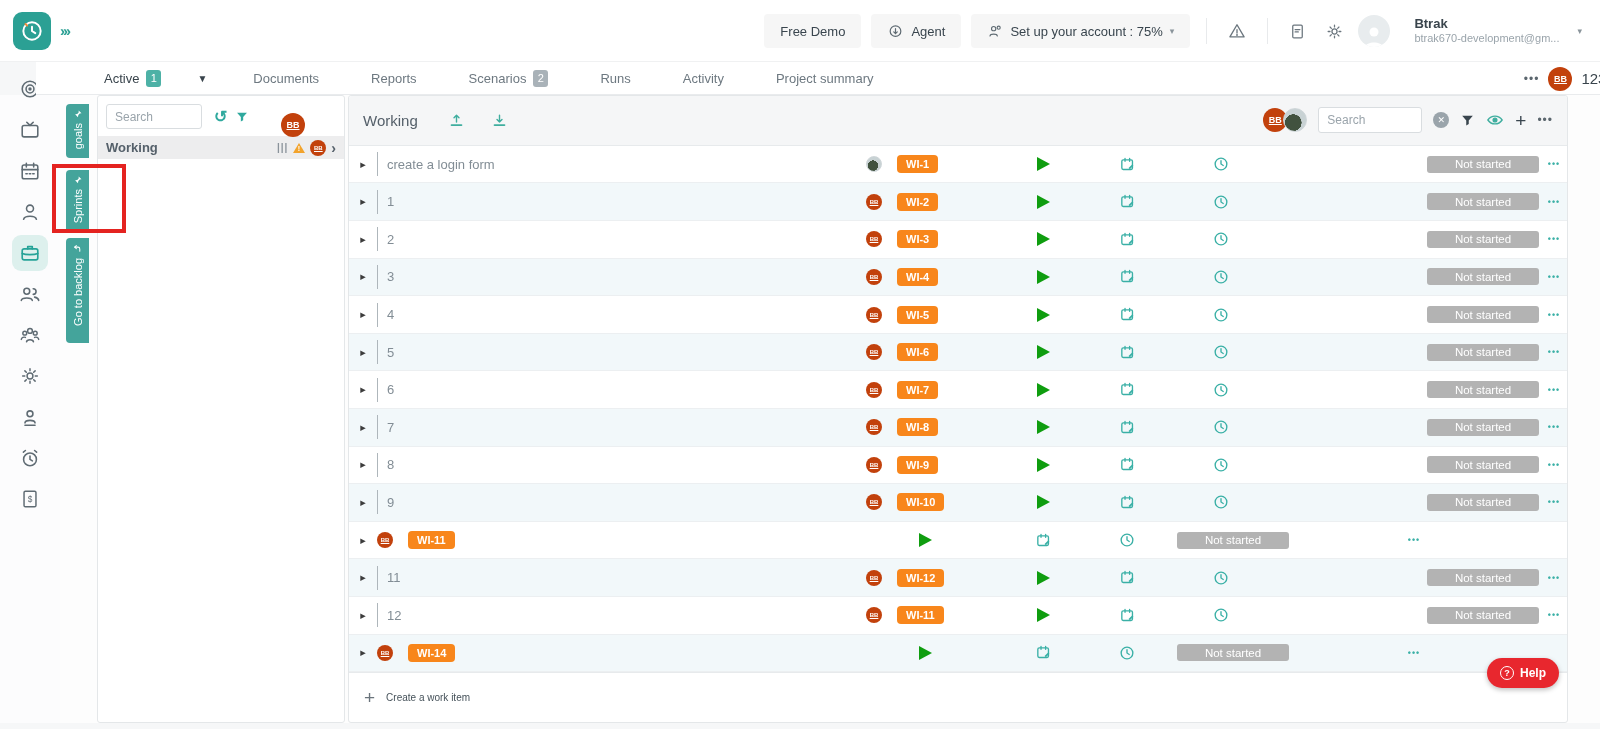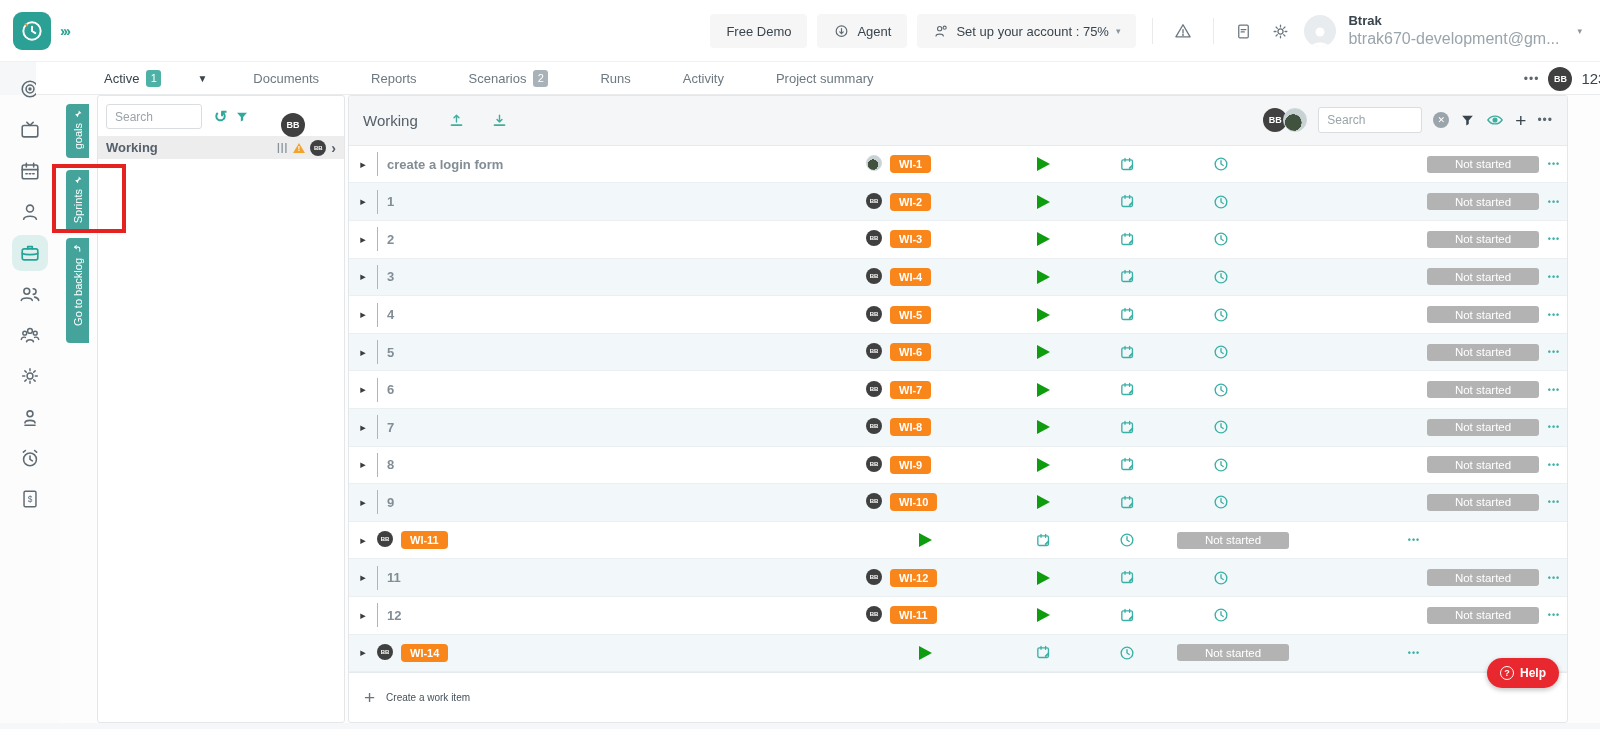--- a/index.html
+++ b/index.html
@@ -16,39 +16,39 @@
   .chevrons { position:absolute; left:60px; top:22px; color:#2ba094; font-size:15px; font-weight:bold;
               letter-spacing:-2px; }
   .topbar-right { position:absolute; right:18px; top:0; height:62px; display:flex; align-items:center; gap:10px; }
   .pillbtn { background:#f6f6f6; border:none; border-radius:4px; height:34px; padding:0 16px;
              font-size:13px; color:#39454e; display:flex; align-items:center; gap:7px; cursor:pointer;
              font-family:inherit; }
   .vdiv { width:1px; height:26px; background:#e8eaec; margin:0 6px; }
   .icobtn { background:none; border:none; color:#6b767e; display:flex; align-items:center; cursor:pointer; padding:4px; }
   .user-avatar { width:32px; height:32px; border-radius:50%; background:#e8ecee; overflow:hidden;
                  display:flex; align-items:flex-end; justify-content:center; }
-  .user-meta { line-height:1.25; margin-left:2px; }
+  .user-meta { line-height:1.25; margin-left:14px; }
   .user-name { font-size:13px; color:#39444c; font-weight:bold; }
-  .user-email { font-size:16px; color:#9aa4ab; }
+  .user-email { font-size:11px; color:#9aa4ab; }
   .caret { font-size:9px; color:#8a949b; }
 
   
   .tabbar { position:absolute; left:0; top:62px; width:1600px; height:33px; background:#fff;
             border-bottom:1px solid #e9ebed; display:flex; align-items:center; z-index:4;margin-left:36px; }
   .tab { font-size:13px; color:#6d7880; padding:0 12px; display:flex; align-items:center; gap:7px; cursor:pointer; }
   .tab.active-tab { color:#39444c; margin-left:56px; }
   .count-badge { display:inline-flex; align-items:center; justify-content:center; min-width:15px; height:17px;
                  border-radius:3px; font-size:11px; color:#fff; padding:0 3px; }
   .count-teal { background:#4db1a6; }
   .count-gray { background:#a9b2b8; }
   .tab-caret { color:#39444c; font-size:10px; margin:0 34px 0 24px; cursor:pointer; }
   .tabbar-right { position:absolute; right:16px; top:0; height:33px; display:flex; align-items:center; gap:9px; }
   .mini-dots { color:#5b666e; font-size:12px; letter-spacing:1px; cursor:pointer; }
-  .bb { border-radius:50%; background:#404040; color:#fff; display:flex; align-items:center;
-        justify-content:center; font-weight:bold; }
+  .bb { border-radius:50%; background:#c2410c; color:#fff; display:flex; align-items:center;
+        justify-content:center; font-weight:bold;text-decoration:underline; }
   .bb24 { width:24px; height:24px; font-size:9px; }
   .bb16 { width:16px; height:16px; font-size:6px; }
   .counter123 { font-size:15px; color:#39444c; }
 
   
   .rail { position:absolute; left:0; top:95px; width:60px; height:628px; background:#fcfcfd; z-index:3; }
   .rail-icons { position:absolute; top:-17px; left:0; width:60px; display:flex; flex-direction:column;
                 align-items:center; gap:19px; }
   .rail-item { width:22px; height:22px; color:#5f6b73; display:flex; align-items:center; justify-content:center; cursor:pointer; }
   .rail-item.active { width:36px; height:36px; margin:-7px 0; background:#ddf0ed; border-radius:9px; color:#26a398; }
@@ -105,22 +105,22 @@
   .eye-ic { color:#3fae9f; cursor:pointer; display:flex; }
   .plus-ic { font-size:19px; color:#39454e; cursor:pointer; line-height:1; }
 
   .rows { display:flex; flex-direction:column; height:528px; }
   .wrow { flex:1; display:grid; grid-template-columns:28px 489px 119px 116px 52px 136px 250px 30px;
           align-items:center; border-bottom:1px solid #eceff1; background:#fff; }
   .wrow.alt { background:#f2f8fa; }
   .expander { text-align:center; color:#3c3c3c; font-size:11px; cursor:pointer; }
   .titlecell { display:flex; align-items:center; height:100%; }
   .titlebar { width:1px; height:24px; background:#aeb6bb; margin-right:9px; }
-  .wtitle { font-size:13px; color:#828d95;font-weight:bold; }
-  .idcell { display:flex; gap:8px; }
+  .wtitle { font-size:13px; color:#828d95; }
+  .idcell { display:flex; align-items:center; gap:15px; }
   .wi-badge { background:#f8861b; color:#fff; font-size:11px; font-weight:bold; border-radius:4px;
               padding:3px 9px; cursor:pointer; }
   .play { width:0; height:0; border-left:13px solid #0f9d0f; border-top:7.5px solid transparent;
           border-bottom:7.5px solid transparent; justify-self:center; cursor:pointer; }
   .rowic { justify-self:center; color:#3ab0a6; display:flex; cursor:pointer; }
   .statuscell { justify-self:end; }
   .status-pill { width:112px; height:17px; background:#b3b3b3; border-radius:3px; color:#fff;
                  font-size:11.5px; display:flex; align-items:center; justify-content:center; cursor:pointer; }
   .rowdots { justify-self:center; color:#3ab0a6; font-size:9px; font-weight:bold; letter-spacing:1px; cursor:pointer; }
 

